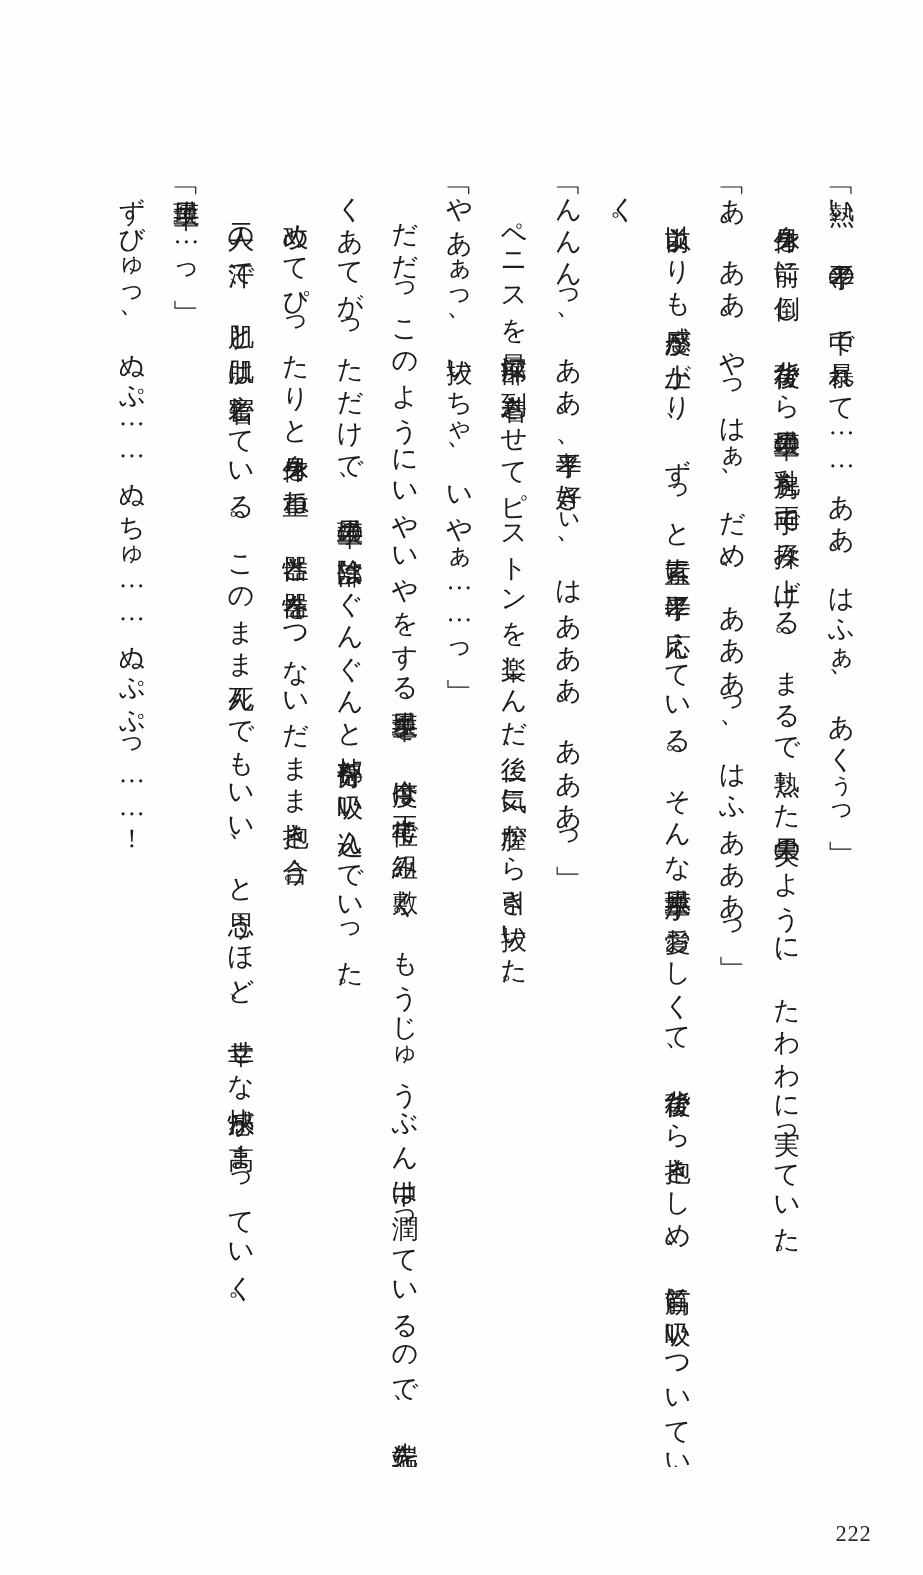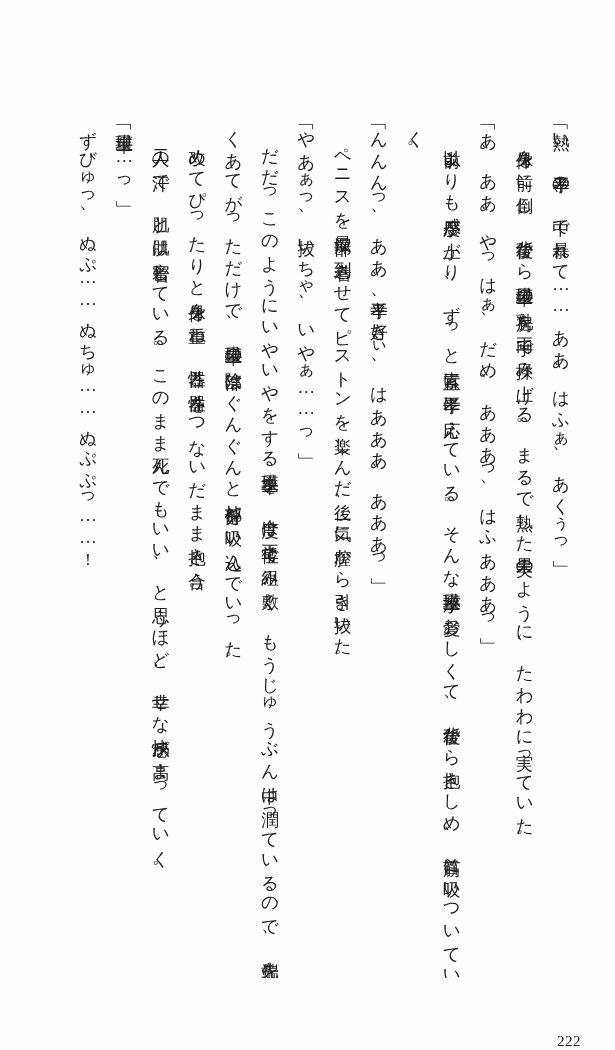--- a/index.html
+++ b/index.html
@@ -51,21 +51,21 @@
     text-indent: 1em;
   }
 
   #text-block p.quote {
     text-indent: 0;
   }
 
   .page-number {
     position: absolute;
     right: 34px;
-    bottom: 0;
+    bottom: 18px;
     font-size: 15px;
     letter-spacing: 0.5px;
     color: #2a2a2a;
     font-family: "Liberation Serif", "DejaVu Serif", serif;
   }
 </style>
 </head>
 <body>
 
 <div id="page">

